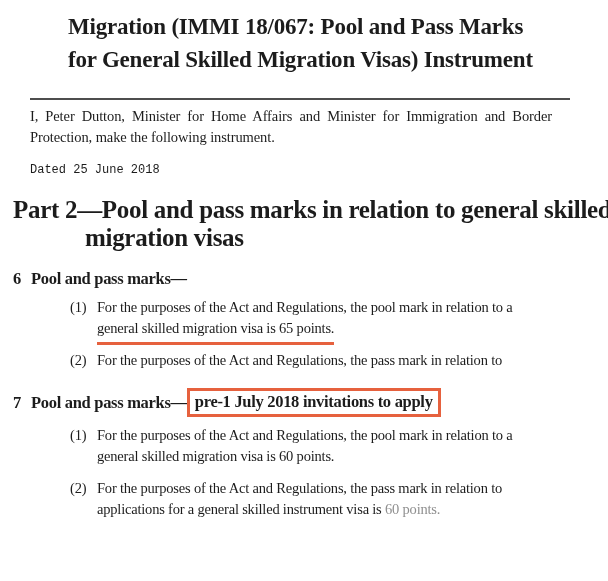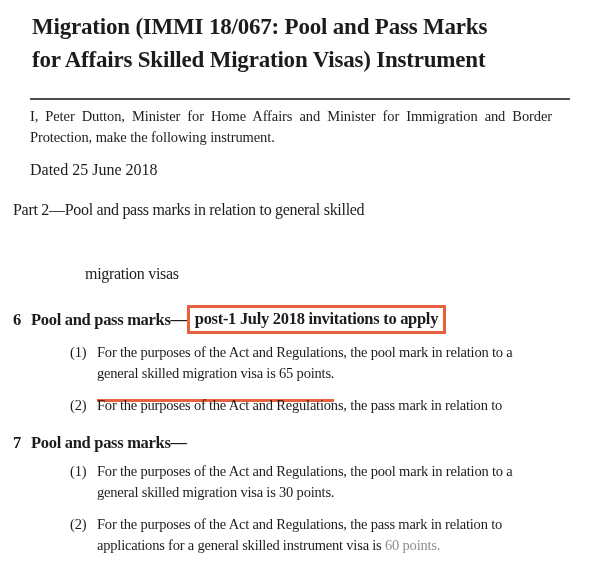--- a/index.html
+++ b/index.html
@@ -16,51 +16,52 @@
   }
   .page { position: relative; width: 608px; height: 581px; background: #fff; }
 
   .title {
     margin: 10px 18px 0 32px;
     font-size: 23px;
     font-weight: bold;
     line-height: 33px;
     letter-spacing: -0.2px;
   }
-  .title div { white-space: nowrap; }
+  .title div { white-space: nowrap; margin-left: 36px; }
 
   .rule {
     margin: 22px 38px 0 30px;
     border-top: 2px solid var(--rule, #4e4e4e);
     height: 0;
   }
 
   .intro {
     margin: 6px 56px 0 30px;
     font-size: 14.5px;
     line-height: 21px;
     letter-spacing: -0.1px;
   }
   .intro .j { text-align: justify; text-align-last: justify; }
 
   .dated {
     margin: 12px 0 0 30px;
-    font-size: 16px;
+    font-size: 12px;
     line-height: 20px;
+    font-family: Liberation Mono, monospace;
   }
 
   .part-heading {
     margin: 16px 0 0 13px;
-    font-size: 16px;
-    font-weight: normal;
+    font-size: 25px;
+    font-weight: bold;
     line-height: 28px;
     letter-spacing: -0.3px;
   }
   .part-heading div { white-space: nowrap; }
-  .part-line2 { margin-left: 72px; margin-top: 36px; }
+  .part-line2 { margin-left: 72px; }
 
   .sec-heading {
     margin: 17px 0 0 13px;
     font-size: 16.5px;
     font-weight: bold;
     display: flex;
     align-items: center;
     white-space: nowrap;
     letter-spacing: -0.3px;
   }
@@ -78,83 +79,83 @@
     line-height: 21px;
     letter-spacing: -0.2px;
   }
   .clause.second { margin-top: 11px; }
   .clause .marker { width: 27px; flex: none; }
   .clause .ctext { flex: 1; }
   .clause .ctext div { white-space: nowrap; }
 
   .u-orange {
     border-bottom: 3px solid var(--hl, #e6613e);
-    padding-bottom: 18px;
+    padding-bottom: 6px;
   }
   .faded {
     color: var(--faded, #8f8f8f);
     filter: blur(0.4px);
     font-family: Liberation Serif, serif;
   }
 </style>
 </head>
 <body>
 
 <div class="page">
 
   <div class="title">
     <div>Migration (IMMI 18/067: Pool and Pass Marks</div>
-    <div>for Affairs Skilled Migration Visas) Instrument</div>
+    <div>for General Skilled Migration Visas) Instrument</div>
   </div>
 
   <div class="rule"></div>
 
   <div class="intro">
     <div class="j">I, Peter Dutton, Minister for Home Affairs and Minister for Immigration and Border</div>
     <div>Protection, make the following instrument.</div>
   </div>
 
   <div class="dated">Dated 25 June 2018</div>
 
   <div class="part-heading">
     <div>Part 2—Pool and pass marks in relation to general skilled</div>
     <div class="part-line2">migration visas</div>
   </div>
 
   <div class="sec-heading">
     <span class="sec-num">6</span>
     <span>Pool and pass marks—</span>
-    <span class="hl-box">post-1 July 2018 invitations to apply</span>
   </div>
 
   <div class="clause">
     <span class="marker">(1)</span>
     <span class="ctext">
       <div>For the purposes of the Act and Regulations, the pool mark in relation to a</div>
       <div><span class="u-orange">general skilled migration visa is 65 points.</span></div>
     </span>
   </div>
 
   <div class="clause second">
     <span class="marker">(2)</span>
     <span class="ctext">
       <div>For the purposes of the Act and Regulations, the pass mark in relation to</div>
     </span>
   </div>
 
   <div class="sec-heading">
     <span class="sec-num">7</span>
     <span>Pool and pass marks—</span>
+    <span class="hl-box">pre-1 July 2018 invitations to apply</span>
   </div>
 
   <div class="clause">
     <span class="marker">(1)</span>
     <span class="ctext">
       <div>For the purposes of the Act and Regulations, the pool mark in relation to a</div>
-      <div>general skilled migration visa is 30 points.</div>
+      <div>general skilled migration visa is 60 points.</div>
     </span>
   </div>
 
   <div class="clause second">
     <span class="marker">(2)</span>
     <span class="ctext">
       <div>For the purposes of the Act and Regulations, the pass mark in relation to</div>
       <div><span>applications for a general skilled instrument visa is </span><span class="faded">60 points.</span></div>
     </span>
   </div>

